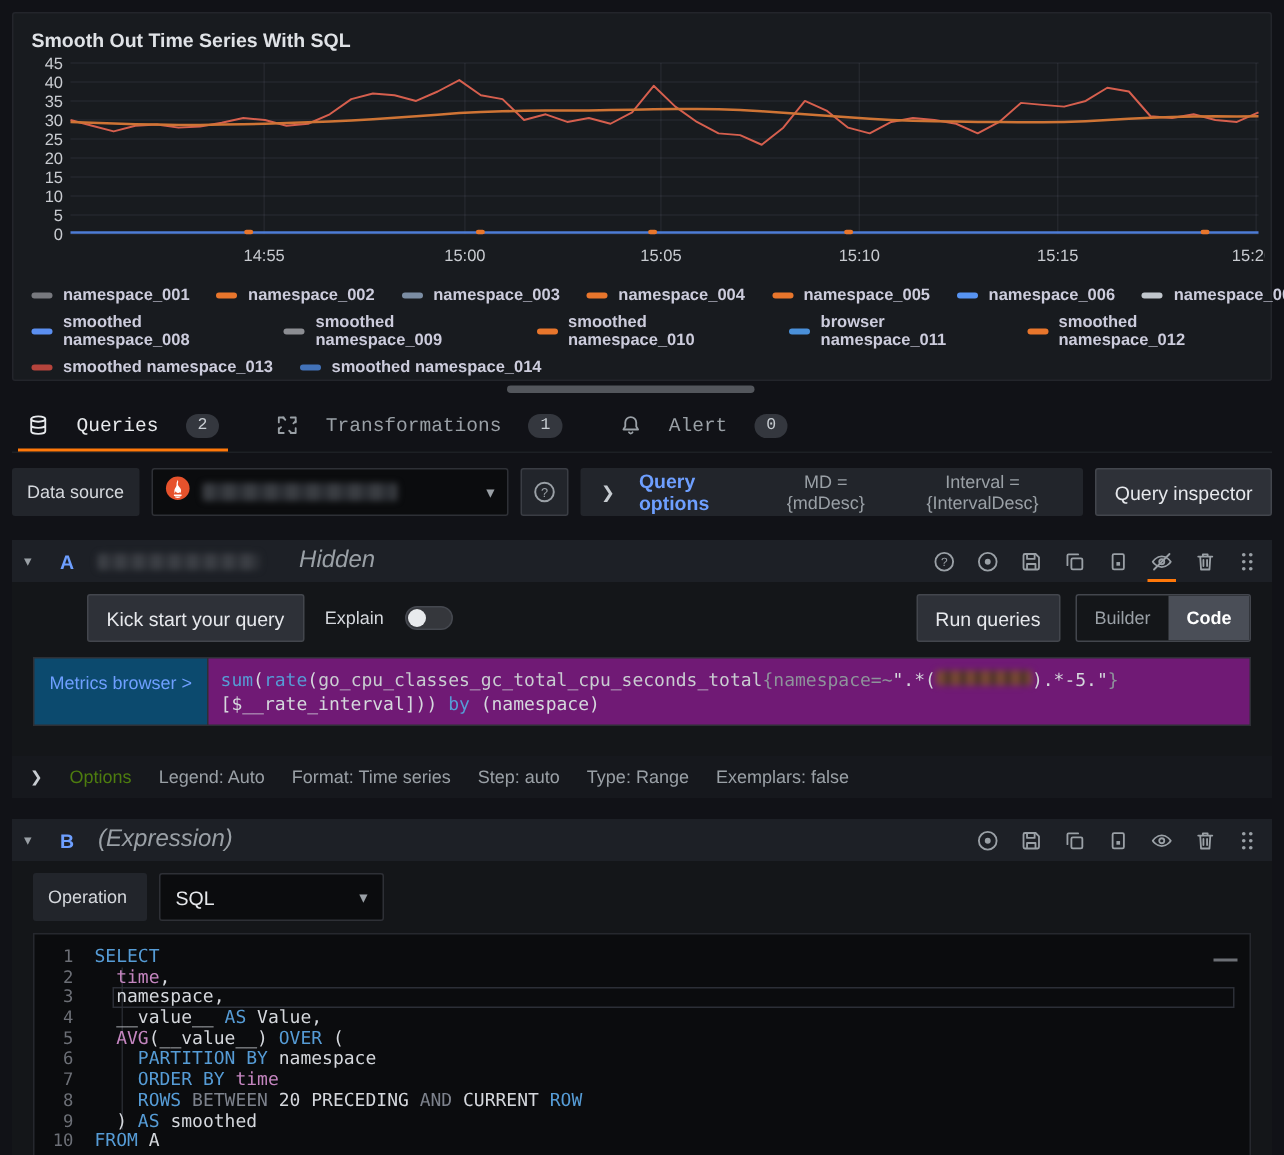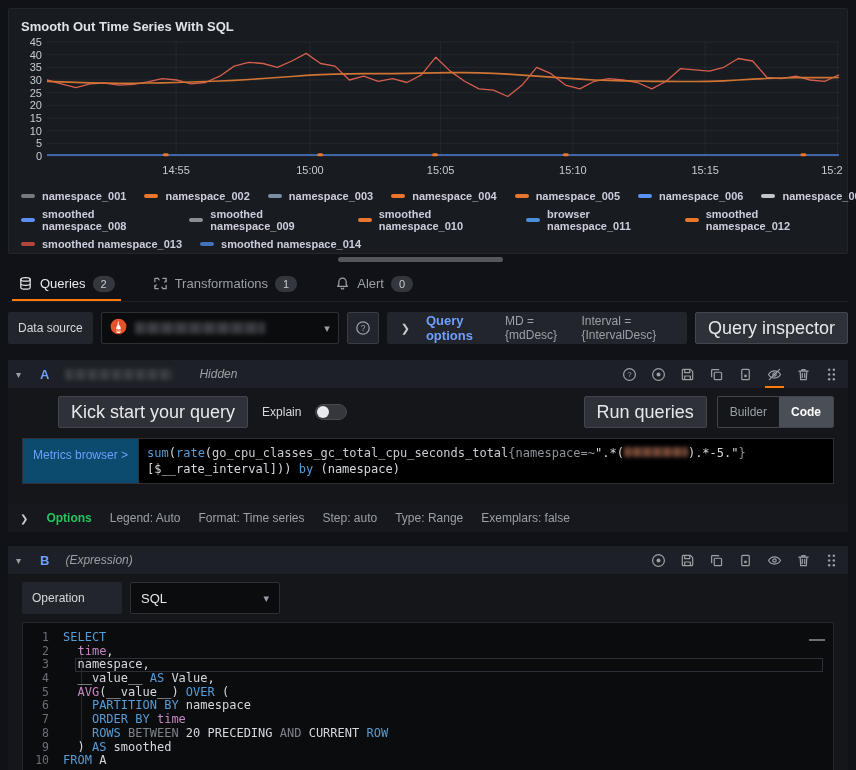--- a/index.html
+++ b/index.html
@@ -17,22 +17,22 @@
   .legend-item { display:flex; align-items:center; gap:7px; font-size:11px; color:#ccccdc; cursor:pointer; }
   .legend-dash { width:14px; height:3.5px; border-radius:2px; flex:0 0 auto; }
 
   
   .splitbar { position:relative; height:12px; }
   .split-thumb { position:absolute; left:330px; top:3px; width:165px; height:5px;
     border-radius:3px; background:#53565c; }
 
   
   .tabs { display:flex; align-items:stretch; height:36px; border-bottom:1px solid #1d2025; padding:0 4px; }
-  .tab { display:flex; align-items:center; gap:7px; padding:0 6px; margin-right:26px;
-    font-size:13px; color:#9aa0a6; position:relative; cursor:pointer; }
+  .tab { display:flex; align-items:center; gap:18px; padding:0 6px; margin-right:26px;
+    font-size:13px; color:#9aa0a6; position:relative; cursor:pointer;font-family:Liberation Mono, monospace; }
   .tab.active { color:#e8eaed; }
   .tab.active::after { content:""; position:absolute; left:0; right:0; bottom:0; height:2px;
     background:#ff780a; }
   .tab .badge { background:#34373e; color:#c7ccd1; font-size:11px; border-radius:9px;
     padding:1px 8px; line-height:14px; }
   .tab svg { display:block; }
 
   
   .toolbar { display:flex; align-items:center; margin-top:10px; gap:8px; }
   .chip-label { background:#22252b; color:#d5d8dd; font-size:12px; height:32px;
@@ -42,64 +42,64 @@
   .ds-redact { width:130px; height:12px; border-radius:2px;
     background:repeating-linear-gradient(90deg,#3a3d42 0 8px,#2a2d32 8px 14px);
     filter:blur(2px); }
   .ds-caret { margin-left:auto; color:#9aa0a6; font-size:11px; }
   .icon-btn { width:32px; height:32px; border:1px solid #3a3d44; background:#22252b;
     border-radius:2px; display:flex; align-items:center; justify-content:center; cursor:pointer; }
   .qopts { background:#22252b; border-radius:2px; height:32px; display:flex; align-items:center;
     gap:16px; padding:0 14px; flex:1; cursor:pointer; }
   .qopts .chev { color:#c7ccd1; font-size:11px; }
   .qopts-link { color:#6e9fff; font-size:13px; font-weight:600; }
-  .qopts-kv { color:#9aa0a6; font-size:12px; }
+  .qopts-kv { color:#9aa0a6; font-size:12px;text-align:center; }
   .btn { background:#2e3138; border:1px solid #43464d; border-radius:2px; color:#e6e8ec;
-    font-size:18px; height:32px; display:inline-flex; align-items:center; padding:0 12px;
+    font-size:13px; height:32px; display:inline-flex; align-items:center; padding:0 12px;
     cursor:pointer; white-space:nowrap; }
 
   
   .qcard { margin-top:16px; background:#141619; border-radius:2px; }
   .qhead { background:#1d2026; height:28px; display:flex; align-items:center; gap:10px;
     padding:0 10px 0 8px; cursor:pointer; }
   .qhead .chev { color:#9aa0a6; font-size:10px; width:14px; }
   .qletter { color:#6e9fff; font-size:13px; font-weight:700; margin-right:6px; }
   .qname-redact { width:108px; height:11px; border-radius:2px;
     background:repeating-linear-gradient(90deg,#3c3f45 0 7px,#2c2f35 7px 12px);
     filter:blur(2px); margin-right:16px; }
-  .qstatus { font-size:12px; font-style:italic; color:#9aa0a6; }
+  .qstatus { font-size:16px; font-style:italic; color:#9aa0a6; }
   .qicons { margin-left:auto; display:flex; align-items:center; gap:14px; }
   .qicon { position:relative; display:flex; cursor:pointer; }
   .qicon.active-hide::after { content:""; position:absolute; left:-2px; right:-2px; bottom:-6px;
     height:2px; background:#ff780a; }
   .qbody { padding:8px 14px 10px; }
   .row1 { display:flex; align-items:center; gap:14px;margin-left:36px; }
   .toggle { width:32px; height:16px; background:#35373c; border:1px solid #45484f;
     border-radius:9px; position:relative; cursor:pointer; }
   .toggle .knob { position:absolute; left:1px; top:1px; width:12px; height:12px;
     border-radius:50%; background:#e8eaed; }
   .lbl { font-size:12px; color:#d5d8dd; }
   .right-group { margin-left:auto; display:flex; align-items:center; gap:10px; }
   .seg { display:flex; border:1px solid #43464d; border-radius:2px; overflow:hidden; height:32px; }
   .seg-item { font-size:12px; color:#9aa0a6; display:flex; align-items:center; padding:0 12px; cursor:pointer; }
   .seg-item.active { background:#4a4e57; color:#ffffff; font-weight:600; }
 
   .code-row { display:flex; margin-top:10px; align-items:stretch; }
   .mb-chip { background:#0c4a6e; border:1px solid #2e3036; border-right:none;
     display:flex; align-items:flex-start; padding:9px 10px 0; font-size:12px; color:#6e9fff;
     white-space:nowrap; cursor:pointer; }
-  .code-field { flex:1; background:#000000; border:1px solid #2e3036; padding:6px 8px;
+  .code-field { flex:1; background:#701a75; border:1px solid #2e3036; padding:6px 8px;
     font-family:"DejaVu Sans Mono", monospace; font-size:12px; line-height:16px; cursor:text; }
   .redact-inline { display:inline-block; width:64px; height:10px; border-radius:2px;
     vertical-align:baseline; background:repeating-linear-gradient(90deg,#7a4a36 0 6px,#4a3028 6px 10px);
     filter:blur(2px); }
 
   .opts-row { margin-top:10px; background:#16181d; height:28px; display:flex; align-items:center;
     gap:18px; padding:0 12px; font-size:12px; }
-  .opts-label { color:#22c55e; font-weight:700; }
+  .opts-label { color:#4d7c0f; font-weight:400; }
   .opts-item { color:#9aa0a6; }
 
   .op-row { display:flex; gap:0; align-items:center; }
   .op-select { width:150px; height:32px; background:#0b0c0e; border:1px solid #2e3036;
     border-radius:2px; display:flex; align-items:center; padding:0 10px; font-size:13px;
     color:#e6e8ec; margin-left:8px; cursor:pointer; }
   .op-select .ds-caret { font-size:11px; }
 
   
   .sql-editor { margin-top:8px; position:relative; background:#0b0c0e; border:1px solid #26282e;
@@ -446,21 +446,21 @@
               <circle cx="3.5" cy="8" r="1.3"></circle>
               <circle cx="8.5" cy="8" r="1.3"></circle>
               <circle cx="3.5" cy="13" r="1.3"></circle>
               <circle cx="8.5" cy="13" r="1.3"></circle>
             </svg>
           </span>
         </span>
     </div>
     <div class="qbody">
       <div class="op-row">
-        <div class="chip-label" style="width:100px">Operation</div>
+        <div class="chip-label" style="width:76px">Operation</div>
         <div class="op-select">
           <span>SQL</span>
           <span class="ds-caret">▾</span>
         </div>
       </div>
       <div class="sql-editor" id="sql">
         <div class="indent-guide"></div>
         <div class="editor-dash"></div>
 
       <div class="sql-line">

